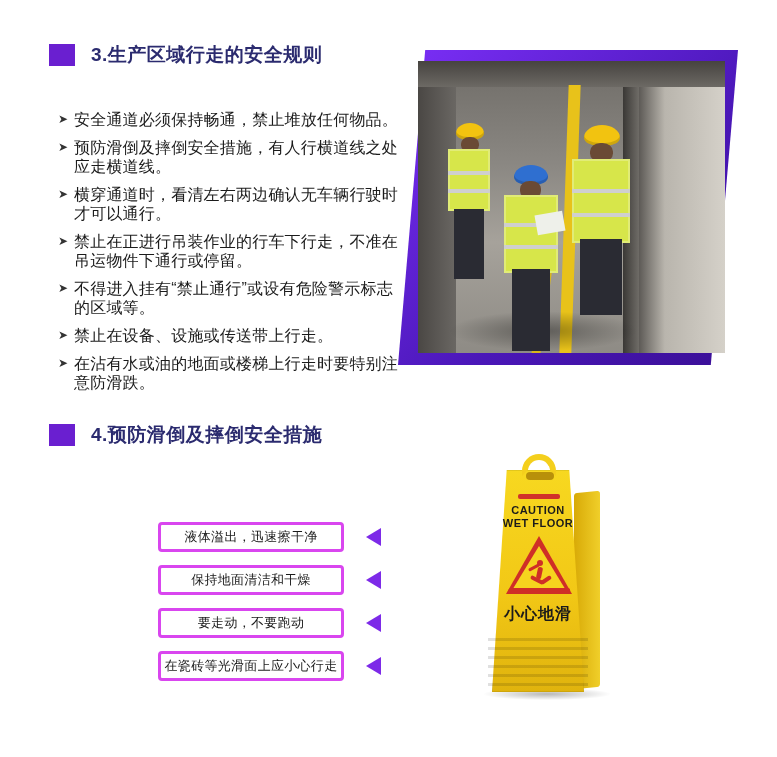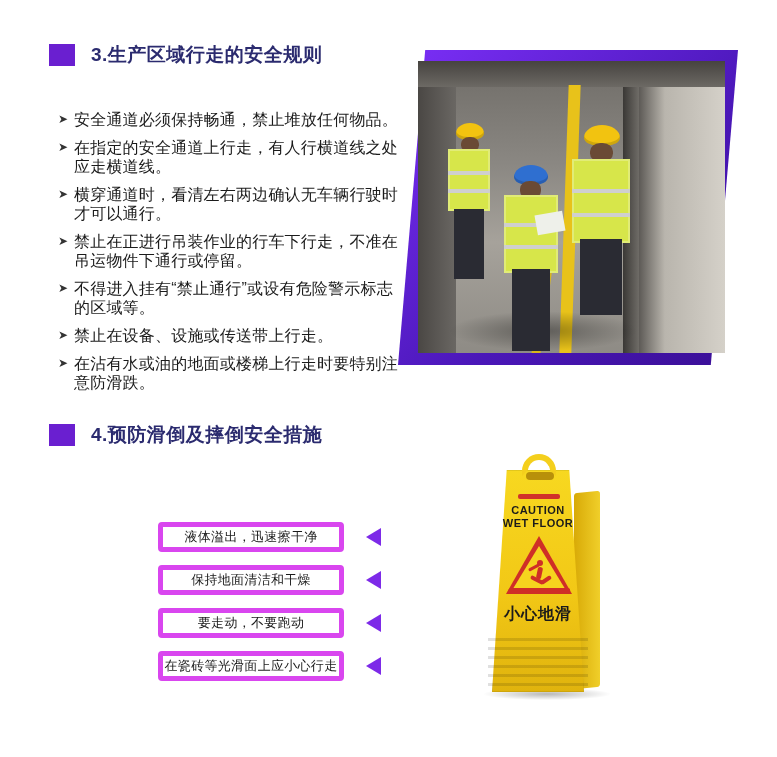--- a/index.html
+++ b/index.html
@@ -179,21 +179,21 @@
     width: 230px;
   }
   .measure-row {
     display: flex;
     align-items: center;
     margin-bottom: 13px;
   }
   .measure-box {
     width: 186px;
     height: 30px;
-    border: 5px solid #d946ef;
+    border: 3px solid #d946ef;
     border-radius: 4px;
     display: flex;
     align-items: center;
     justify-content: center;
     font-size: 13px;
     color: #1b1b1b;
     background: #ffffff;
     letter-spacing: 0.3px;
     box-sizing: border-box;
   }
@@ -308,21 +308,21 @@
     <div class="head-title">3.生产区域行走的安全规则</div>
   </div>
 
   <div class="bullet-list">
     <div class="bullet-row">
       <span class="bullet-mark">➤</span>
       <span class="bullet-text">安全通道必须保持畅通，禁止堆放任何物品。</span>
     </div>
     <div class="bullet-row">
       <span class="bullet-mark">➤</span>
-      <span class="bullet-text">在指定的安全通道上行走，有人行横道线之处应走横道线。</span>
+      <span class="bullet-text">预防滑倒及摔倒安全措施，有人行横道线之处应走横道线。</span>
     </div>
     <div class="bullet-row">
       <span class="bullet-mark">➤</span>
       <span class="bullet-text">横穿通道时，看清左右两边确认无车辆行驶时才可以通行。</span>
     </div>
     <div class="bullet-row">
       <span class="bullet-mark">➤</span>
       <span class="bullet-text">禁止在正进行吊装作业的行车下行走，不准在吊运物件下通行或停留。</span>
     </div>
     <div class="bullet-row">

